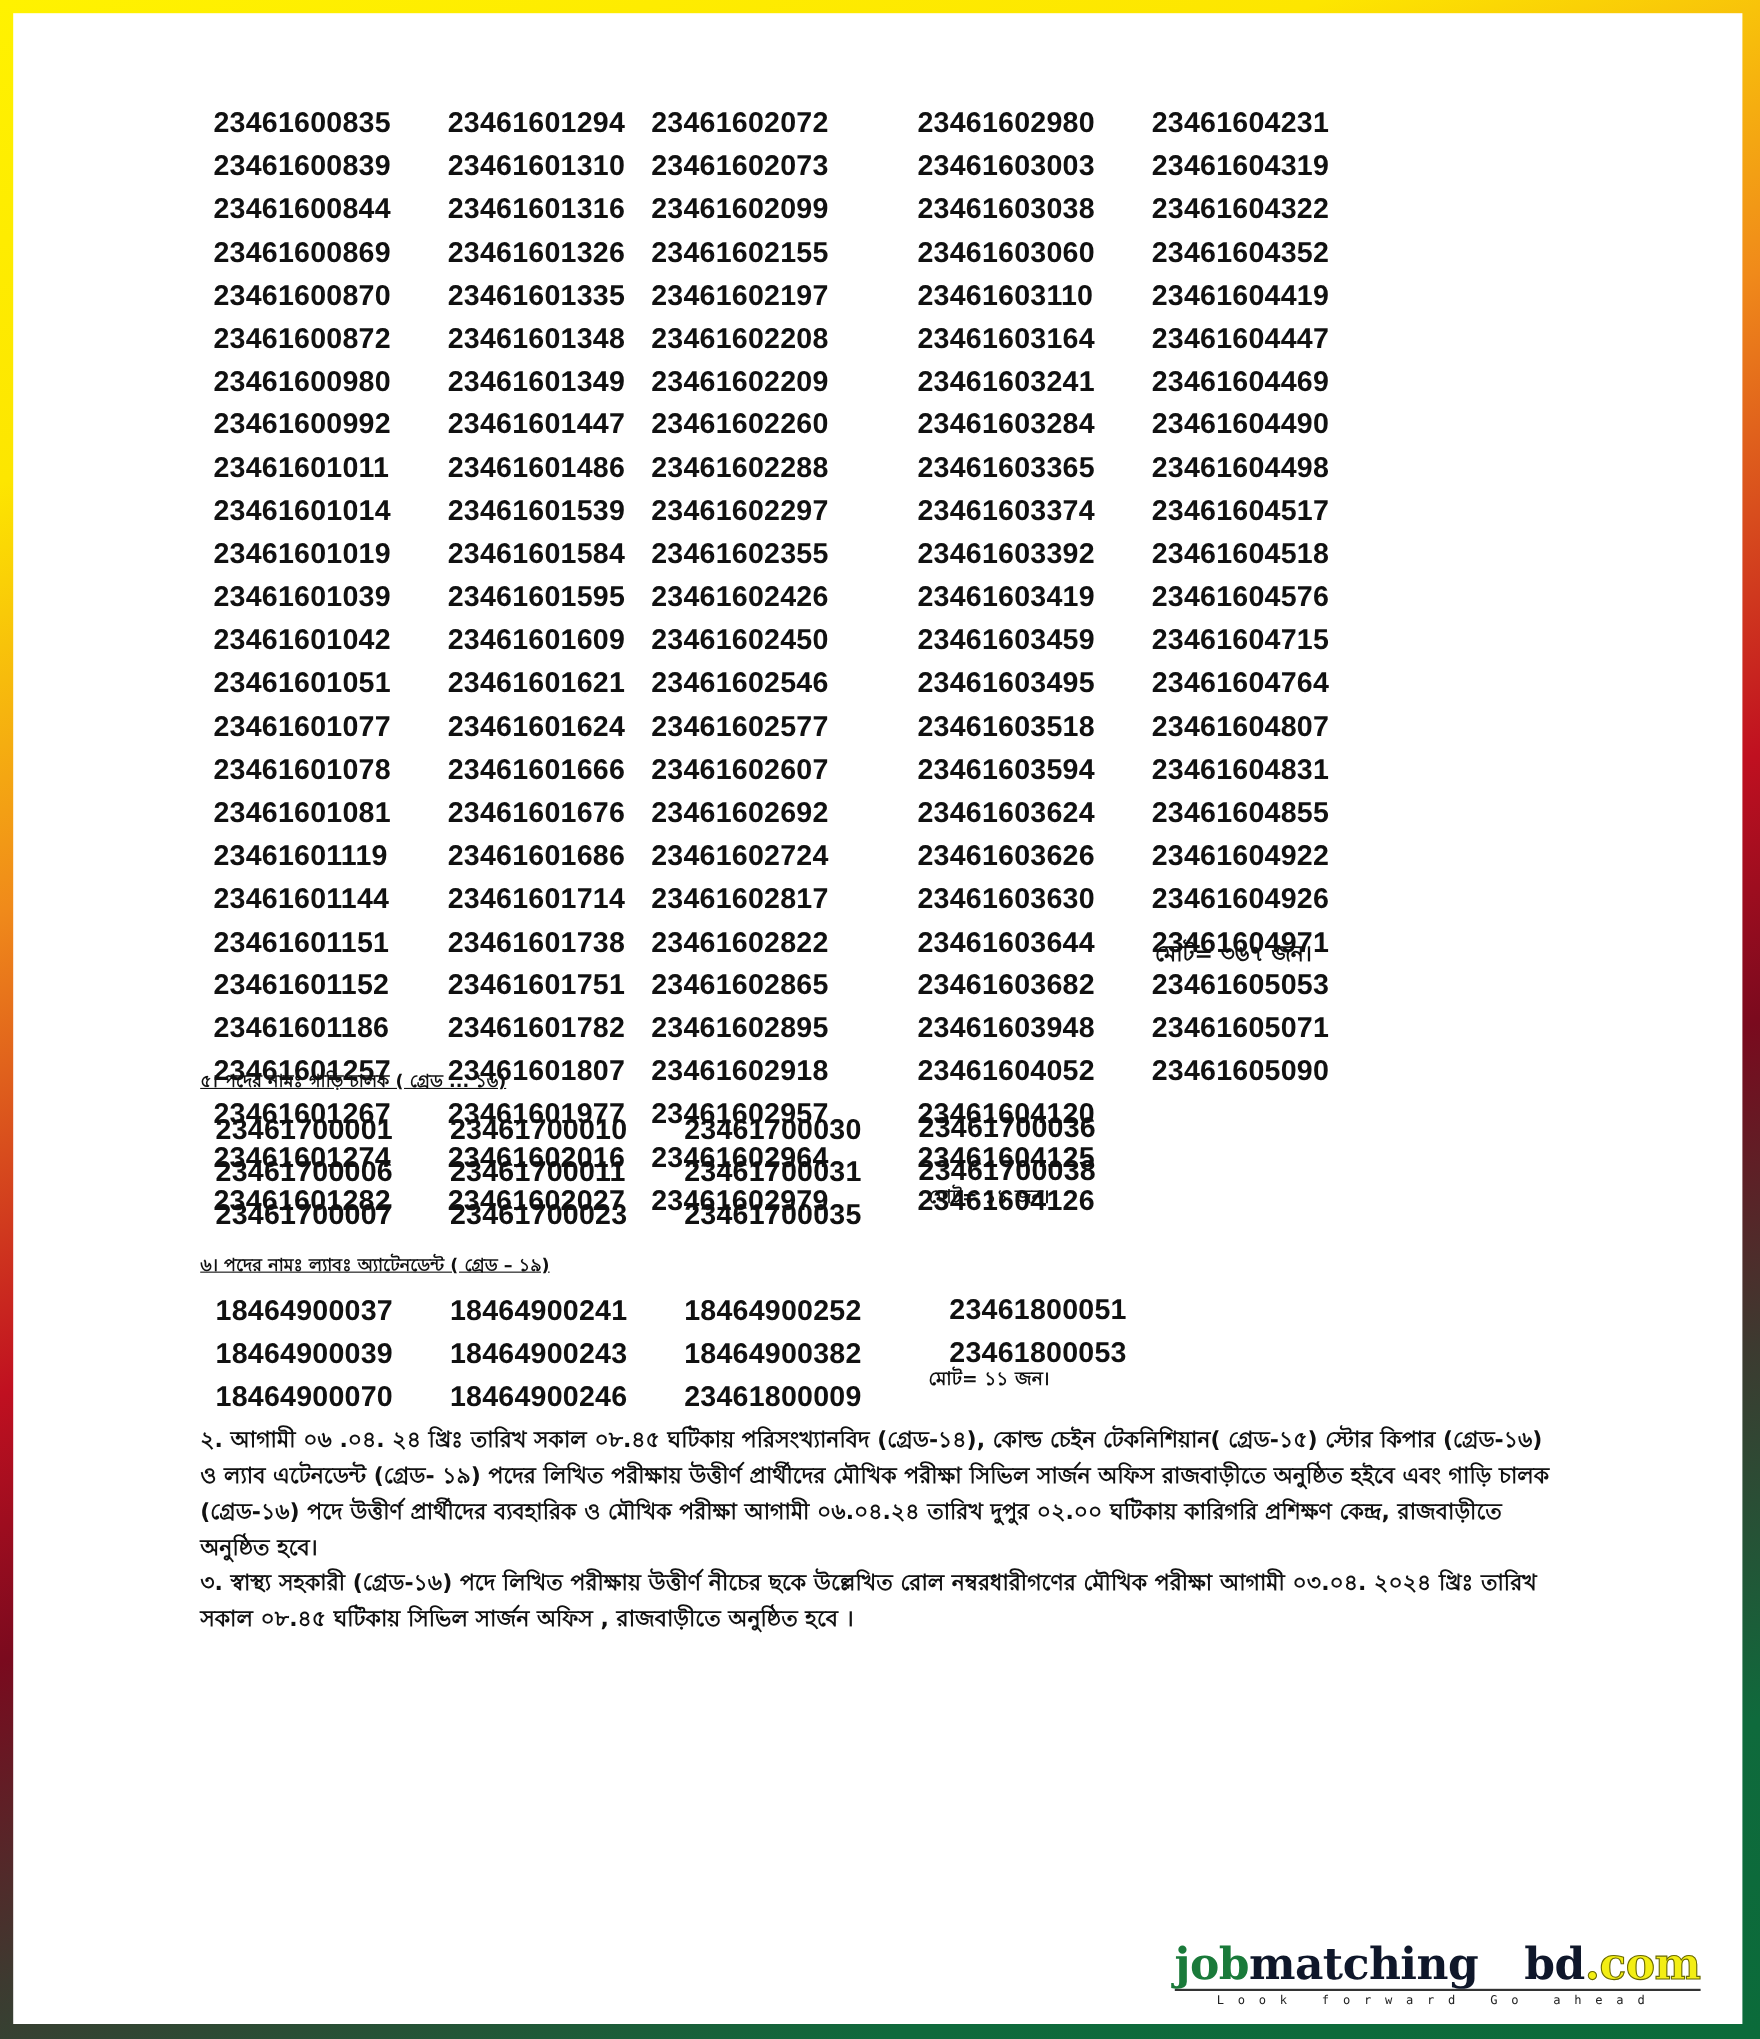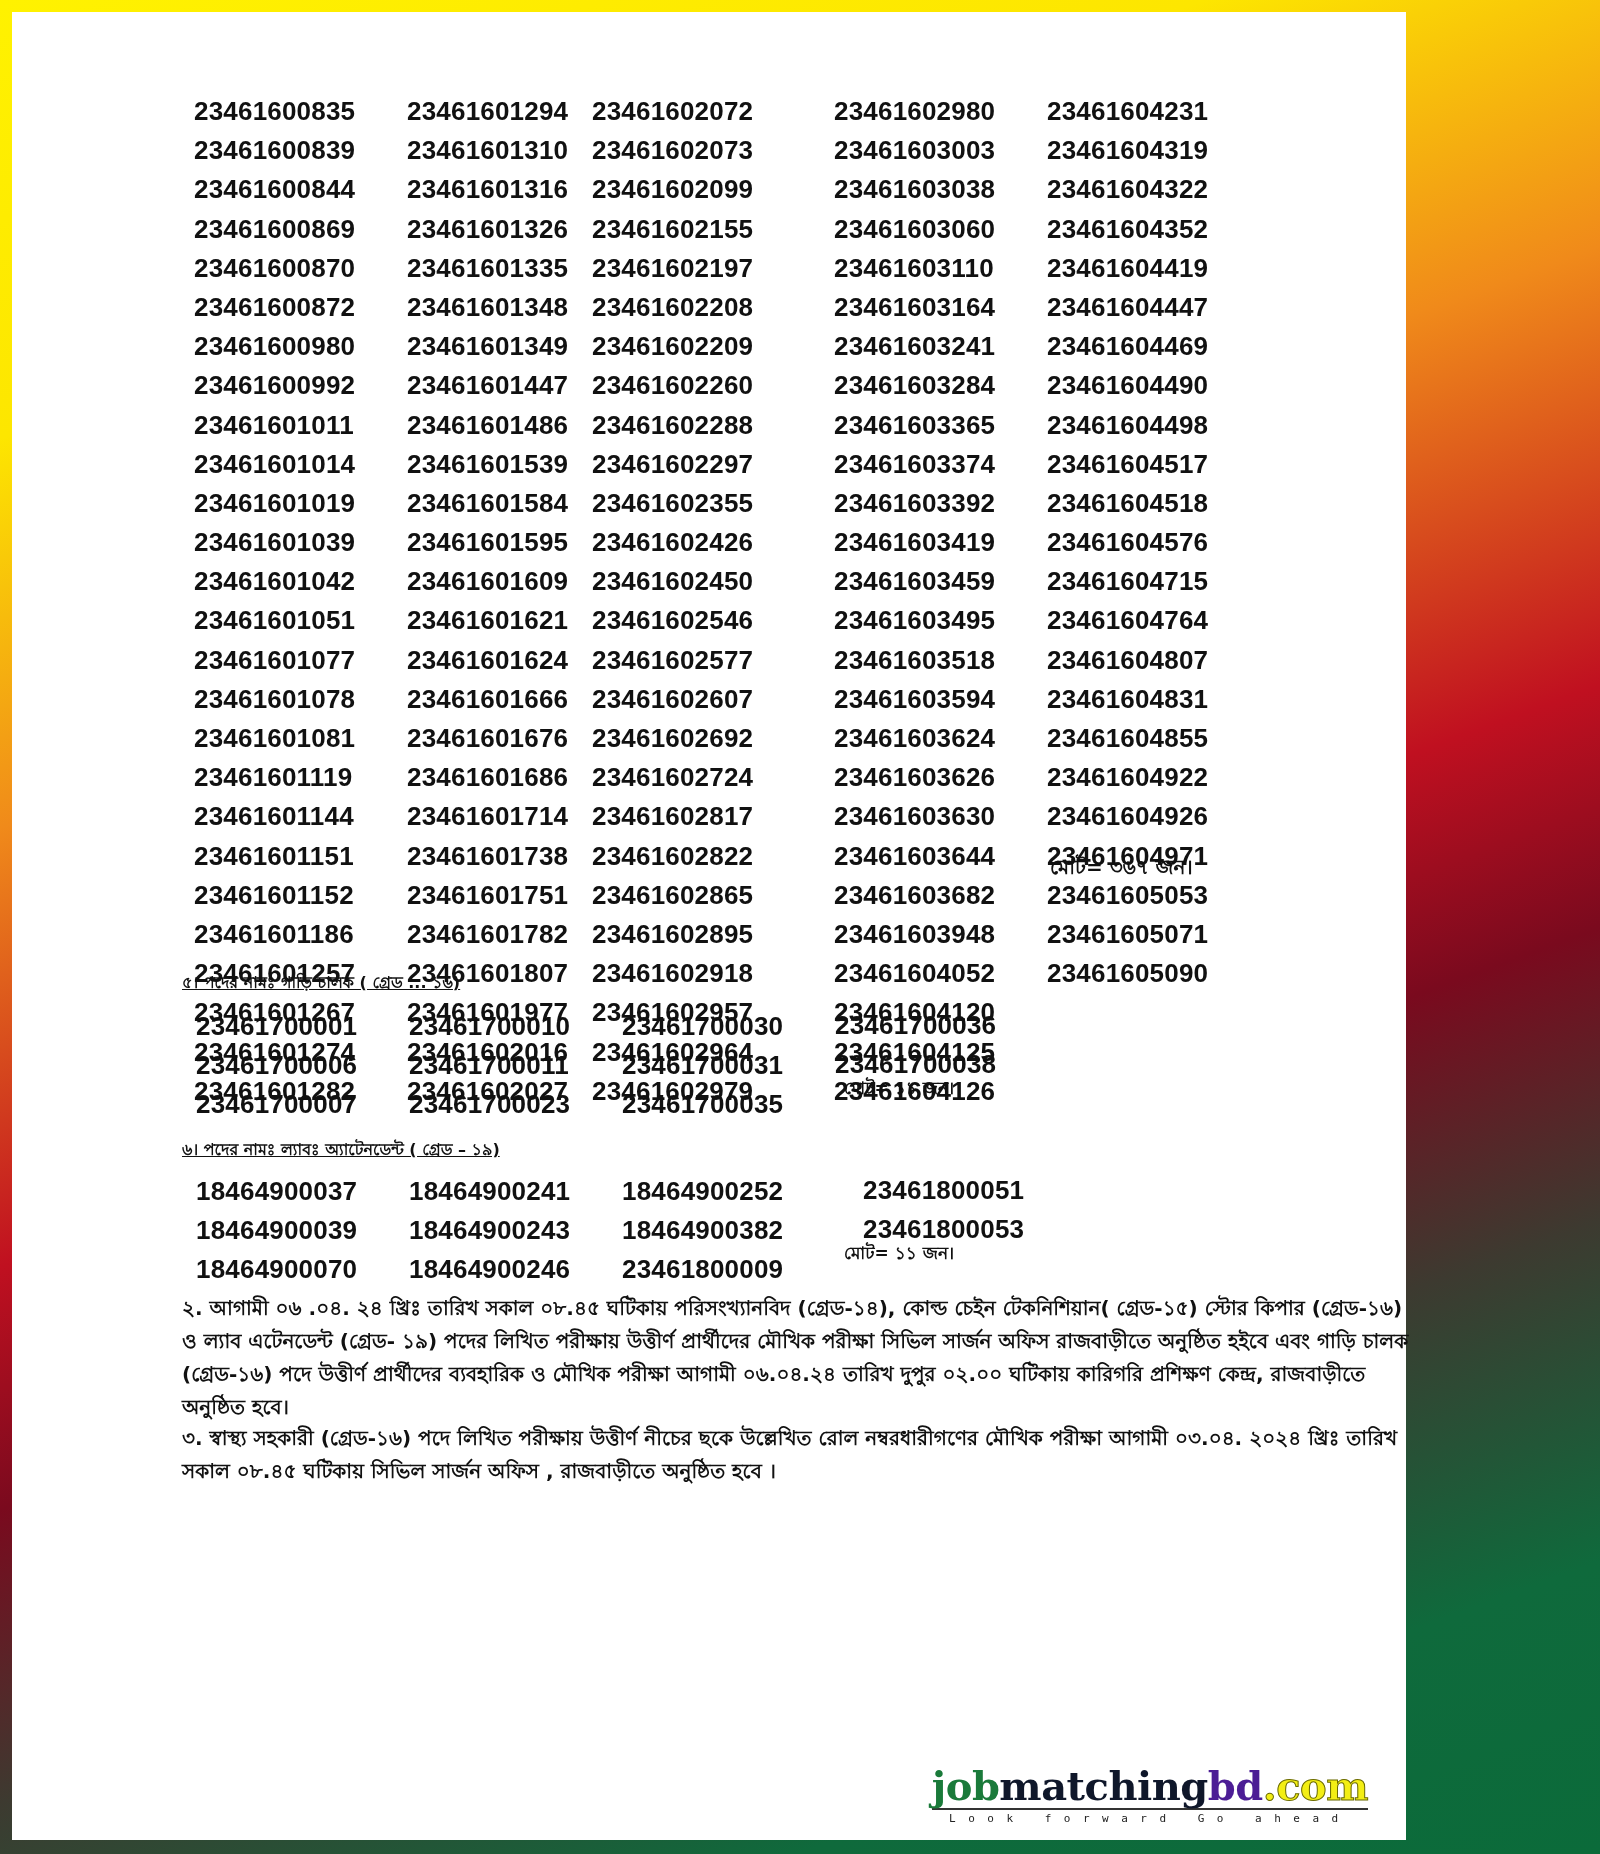--- a/index.html
+++ b/index.html
@@ -3,21 +3,21 @@
 <meta charset="utf-8">
 <style>
   html, body { margin: 0; padding: 0; }
   body {
     width: 1600px; height: 1854px; position: relative; overflow: hidden;
     background: linear-gradient(160deg, #fff200 0%, #fde600 18%, #f08a1a 34%, #c01020 52%, #7a0a1e 62%, #3d3a30 74%, #0f6a3c 88%, #0b6b3a 100%);
     font-family: "Liberation Sans", "DejaVu Sans", sans-serif;
     color: #111;
   }
   .page {
-    position: absolute; left: 12px; top: 12px; width: 1394px; height: 1828px;
+    position: absolute; left: 12px; top: 12px; width: 1572px; height: 1828px;
     background: #ffffff;
   }
   .num-grid {
     position: absolute; left: 0; top: 0; width: 100%;
   }
   .col {
     position: absolute; top: 80px;
   }
   .num {
     height: 39.2px; line-height: 39.2px;
@@ -42,21 +42,21 @@
   .watermark {
     position: absolute; right: 38px; bottom: 14px; text-align: center;
   }
   .wm-logo {
     font-family: "DejaVu Serif", "Liberation Serif", serif;
     font-size: 40px; font-weight: bold; letter-spacing: -0.5px; line-height: 40px;
     border-bottom: 2px solid #333; padding-bottom: 2px;
   }
   .wm-job { color: #1a7a3a; }
   .wm-matching { color: #0f172a; }
-  .wm-bd { color: #4c1d95; }
+  .wm-bd { color: #0f172a; margin-left: 42px; }
   .wm-com { color: #f3ee14; -webkit-text-stroke: 1px #6a6a00; }
   .wm-tag {
     font-family: "DejaVu Sans Mono", monospace; font-size: 11px; color: #222;
     letter-spacing: 12.5px; line-height: 14px; margin-top: 2px;
   }
 </style>
 </head>
 <body>
 
 <div class="page">

